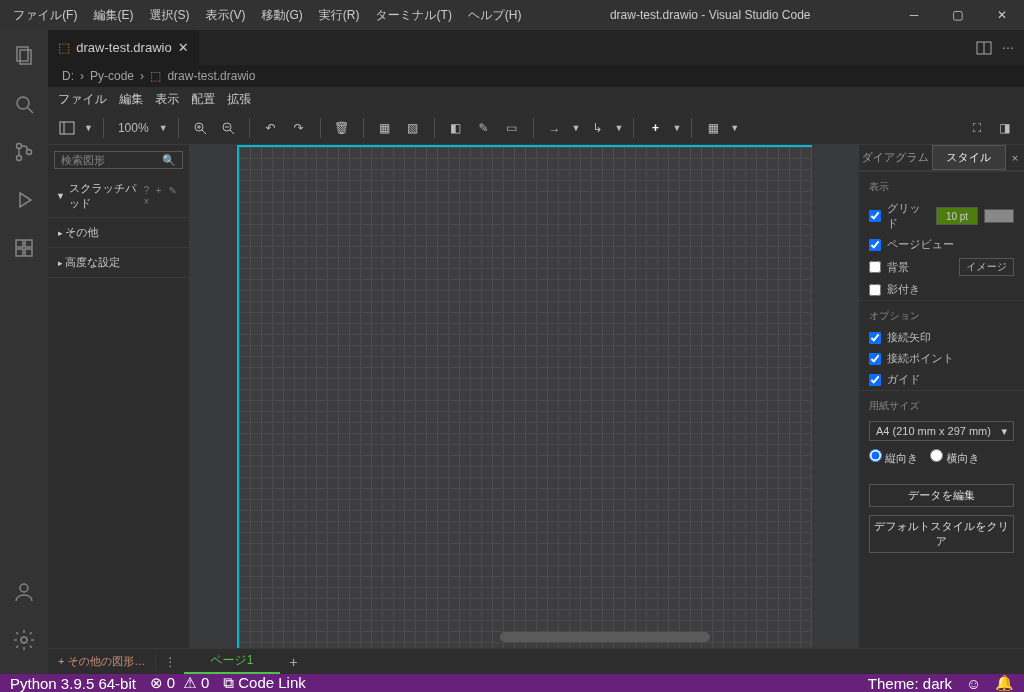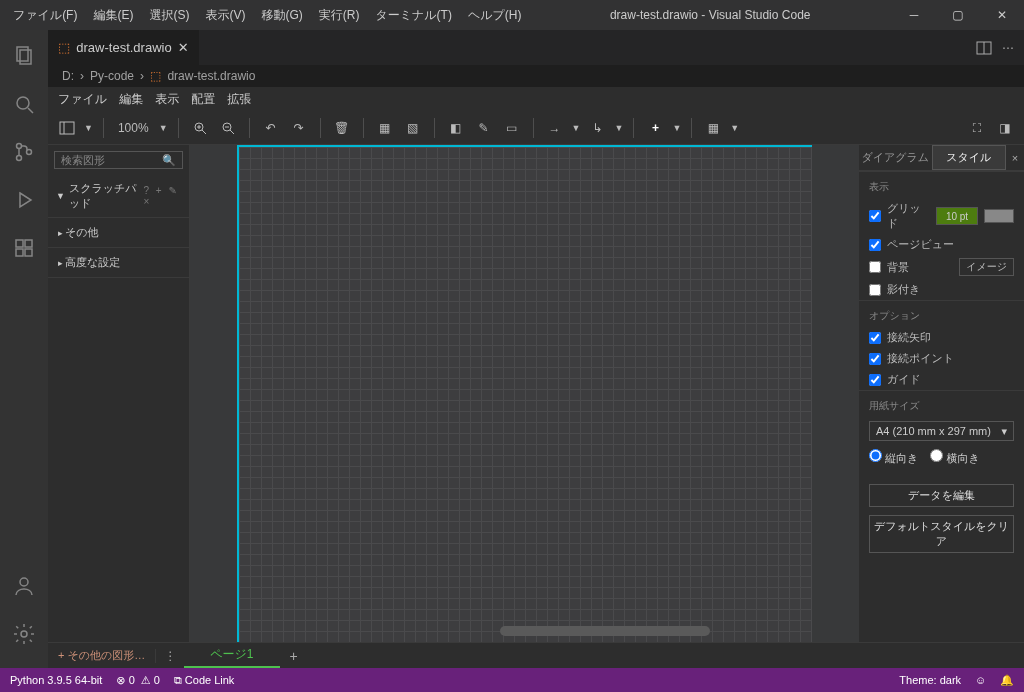--- a/index.html
+++ b/index.html
@@ -58,21 +58,21 @@
 .rightpanel .select { margin: 4px 10px; border: 1px solid #555; background: #2d2d2d; height: 20px; display: flex; align-items: center; padding: 0 6px; position: relative; font-size: 11px; }
 .rightpanel .select .caret { margin-left: auto; }
 .rightpanel .radio { display: flex; gap: 12px; padding: 4px 10px; align-items: center; }
 .rightpanel .radio input { accent-color: #0d6efd; }
 .rightpanel .actionbtn { margin: 4px 10px; border: 1px solid #555; text-align: center; padding: 3px 0; font-size: 11px; color: #ddd; }
 .ftabs { height: 26px; background: #2d2d2d; display: flex; align-items: center; border-top: 1px solid #3a3a3a; }
 .ftabs .more-shapes { color: #ce9178; padding: 0 10px; font-size: 11px; }
 .ftabs .moremenu { padding: 0 8px; color: #aaa; border-left: 1px solid #3a3a3a; }
 .ftabs .pagetab { padding: 0 26px; color: #4ec04e; font-size: 12px; border-bottom: 2px solid #4ec04e; height: 100%; display: flex; align-items: center; }
 .ftabs .addpage { padding: 0 10px; color: #aaa; font-size: 14px; }
-.statusbar { height: 24px; background: #68217a; display: flex; align-items: center; padding: 0 10px; gap: 14px; color: #fff; font-size: 11px; }
+.statusbar { height: 18px; background: #68217a; display: flex; align-items: center; padding: 0 10px; gap: 14px; color: #fff; font-size: 15px; }
 .statusbar .right { margin-left: auto; display: flex; gap: 14px; align-items: center;}
 svg { display: block; }
 </style>
 </head>
 <body>
 
 <div class="titlebar">
   <div class="menus">
     <div class="item">ファイル(F)</div>
     <div class="item">編集(E)</div>

